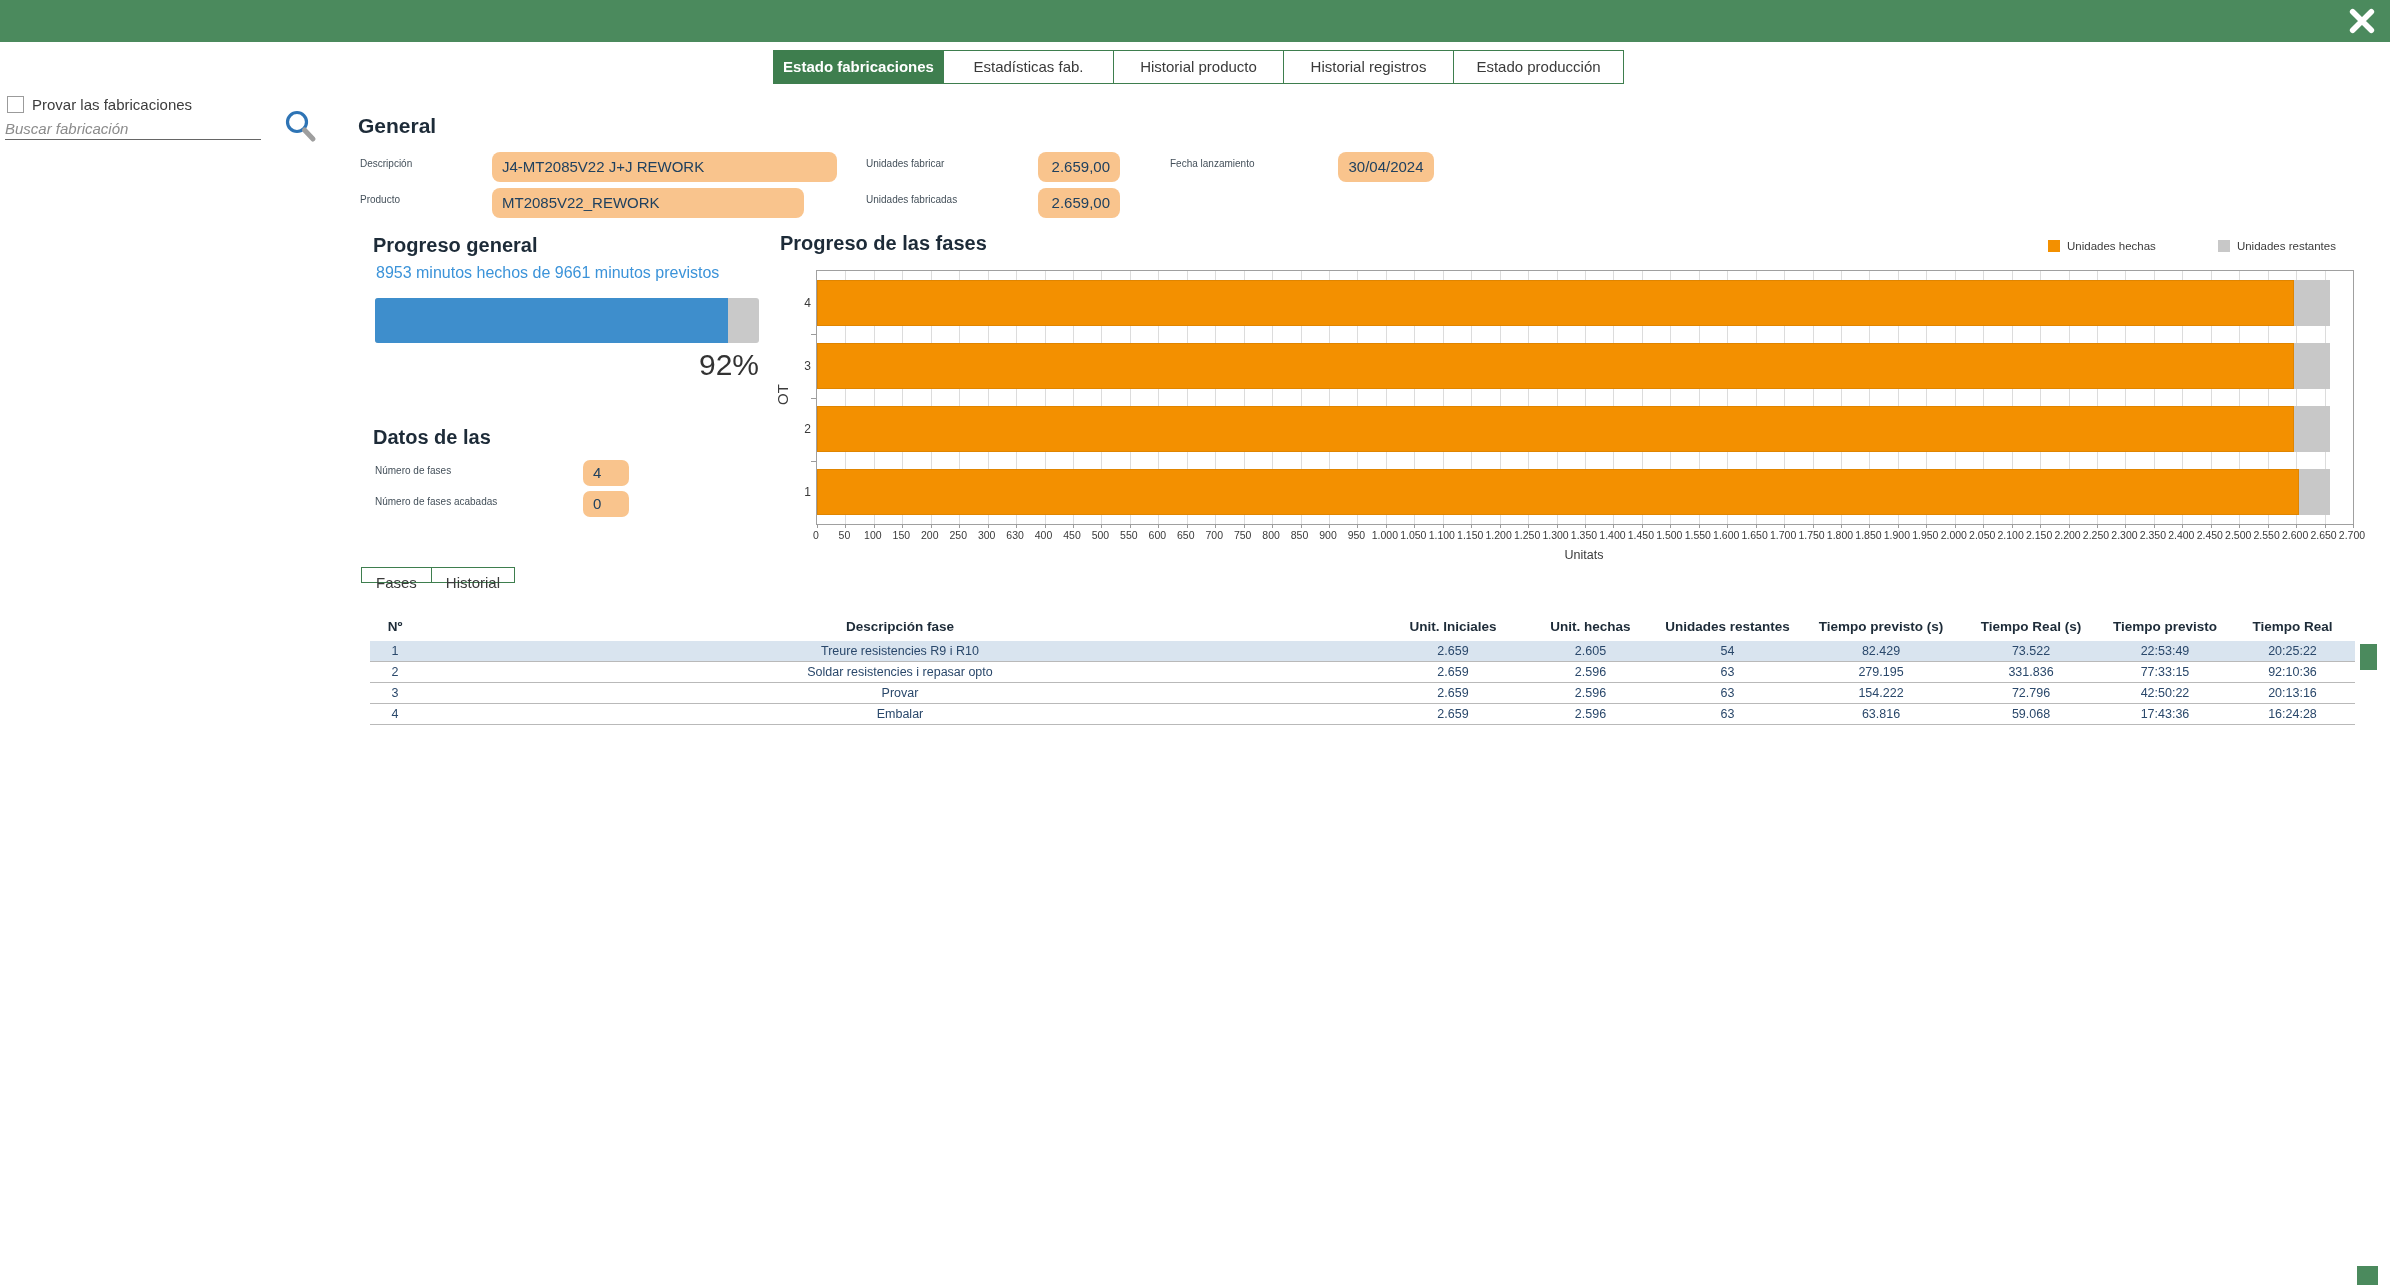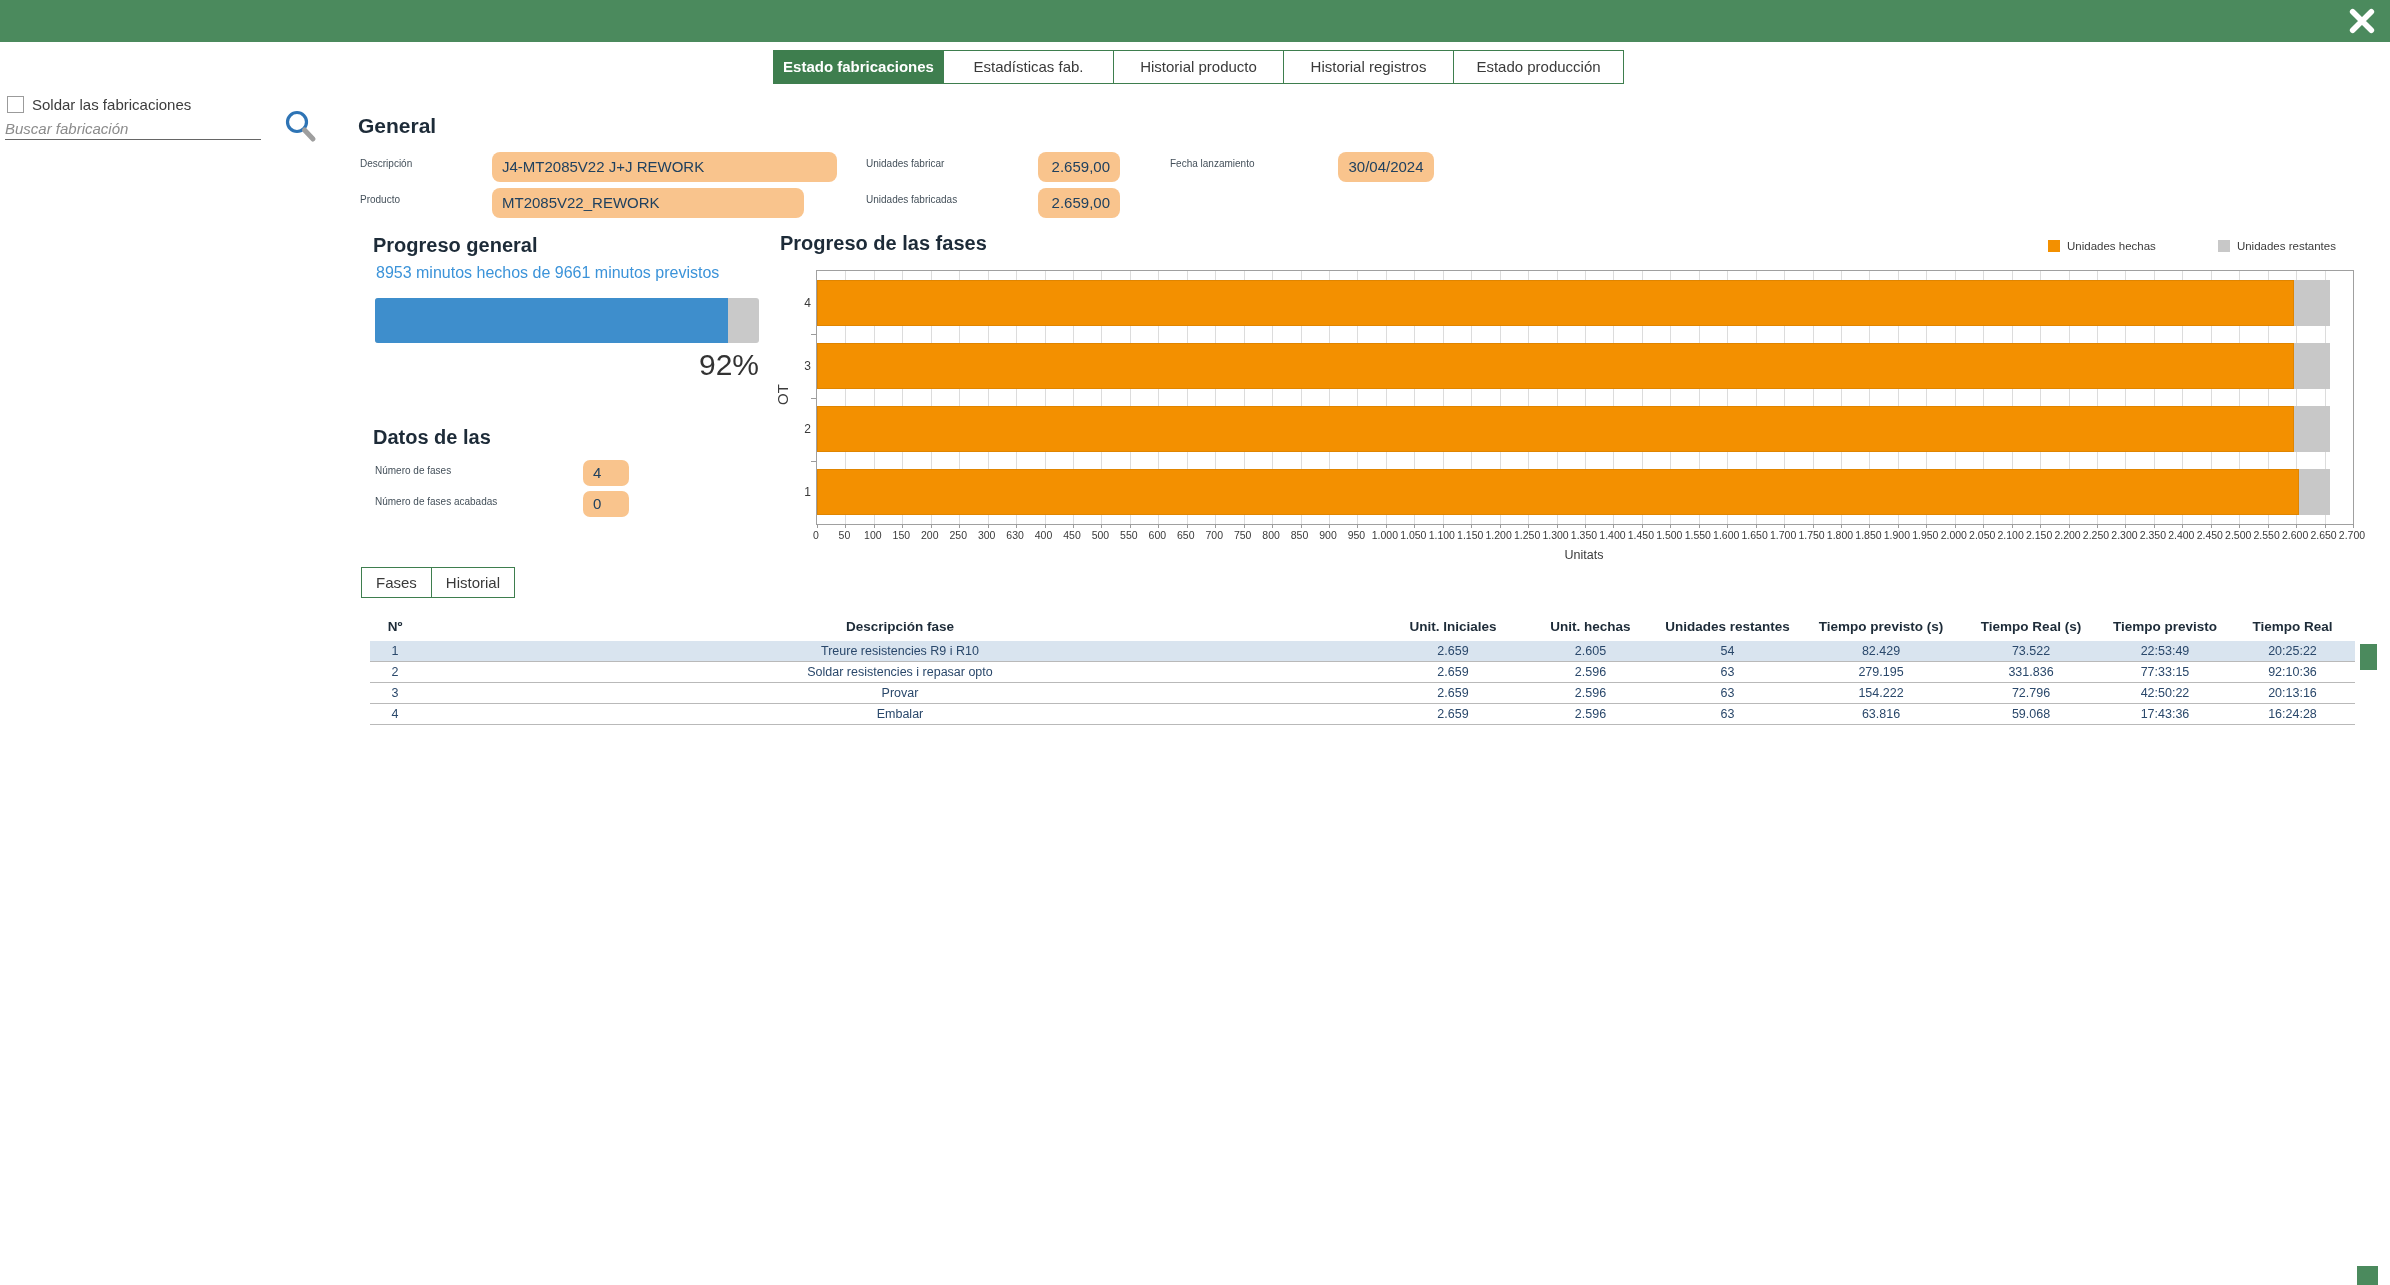--- a/index.html
+++ b/index.html
@@ -54,21 +54,21 @@
   .xtick-mark{position:absolute; width:1px; height:4px; background:#9b9b9b; top:253px;}
   .ytick-mark{position:absolute; width:5px; height:1px; background:#9b9b9b; left:-6px;}
   .ylab{position:absolute; left:-24px; width:18px; text-align:right; font-size:12px; color:#3a3a3a; transform:translateY(-50%);}
   .ot-label{position:absolute; left:772px; top:386px; font-size:15px; color:#3c3c3c; transform:rotate(-90deg); transform-origin:center;}
   .xticks{position:absolute; left:816px; top:529px; width:1536px; height:15px;}
   .xtick{position:absolute; transform:translateX(-50%); font-size:10.5px; color:#3a3a3a; white-space:nowrap;}
   .unitats{position:absolute; left:816px; top:548px; width:1536px; text-align:center; font-size:12.5px; color:#3a3a3a;}
 
   
   .sub-tabs{position:absolute; left:362px; top:567px; display:flex;}
-  .sub-tab{height:31px; line-height:29px; padding:0 14px; border:1px solid #3e7e4e; box-sizing:border-box;
+  .sub-tab{height:16px; line-height:29px; padding:0 14px; border:1px solid #3e7e4e; box-sizing:border-box;
            margin-left:-1px; font-size:15px; color:#3a3a3a; background:#fff; cursor:pointer;}
 
   
   .fases-table{position:absolute; left:370px; top:611px; width:1985px; border-collapse:collapse; table-layout:fixed;}
   .fases-table th{font-size:13.5px; font-weight:bold; color:#1d2b38; height:28px; text-align:center; white-space:nowrap; overflow:hidden;}
   .fases-table td{font-size:12.5px; color:#2a486b; height:20px; text-align:center; border-bottom:1px solid #b9b9b9;
                   padding:0; white-space:nowrap; overflow:hidden; cursor:default;}
   .fases-table tr.sel td{background:#d9e4ef;}
   .c0{width:50px;} .c1{width:960px;} .c2{width:146px;} .c3{width:129px;} .c4{width:145px;}
   .c5{width:162px;} .c6{width:138px;} .c7{width:130px;} .c8{width:125px;}
@@ -90,21 +90,21 @@
   <div class="nav-tabs" id="nav-tabs">
       <div class="nav-tab active">Estado fabricaciones</div>
       <div class="nav-tab">Estadísticas fab.</div>
       <div class="nav-tab">Historial producto</div>
       <div class="nav-tab">Historial registros</div>
       <div class="nav-tab">Estado producción</div>
     </div>
 
   <label class="chk-row">
     <span class="chk"></span>
-    <span>Soldar las fabricaciones</span>
+    <span>Provar las fabricaciones</span>
   </label>
   <input class="search-input" type="text" placeholder="Buscar fabricación" style="">
   <svg class="search-icon" viewBox="0 0 36 36">
     <circle cx="15" cy="14" r="9.5" fill="none" stroke="#2e74b5" stroke-width="3.2"></circle>
     <line x1="22.5" y1="22" x2="31" y2="31" stroke="#9e9e9e" stroke-width="5" stroke-linecap="round"></line>
   </svg>
 
   <div class="sec-title" style="left:358px; top:114px;">General</div>
 
   <div class="f-label" style="left:360px; top:158px;">Descripción</div>

